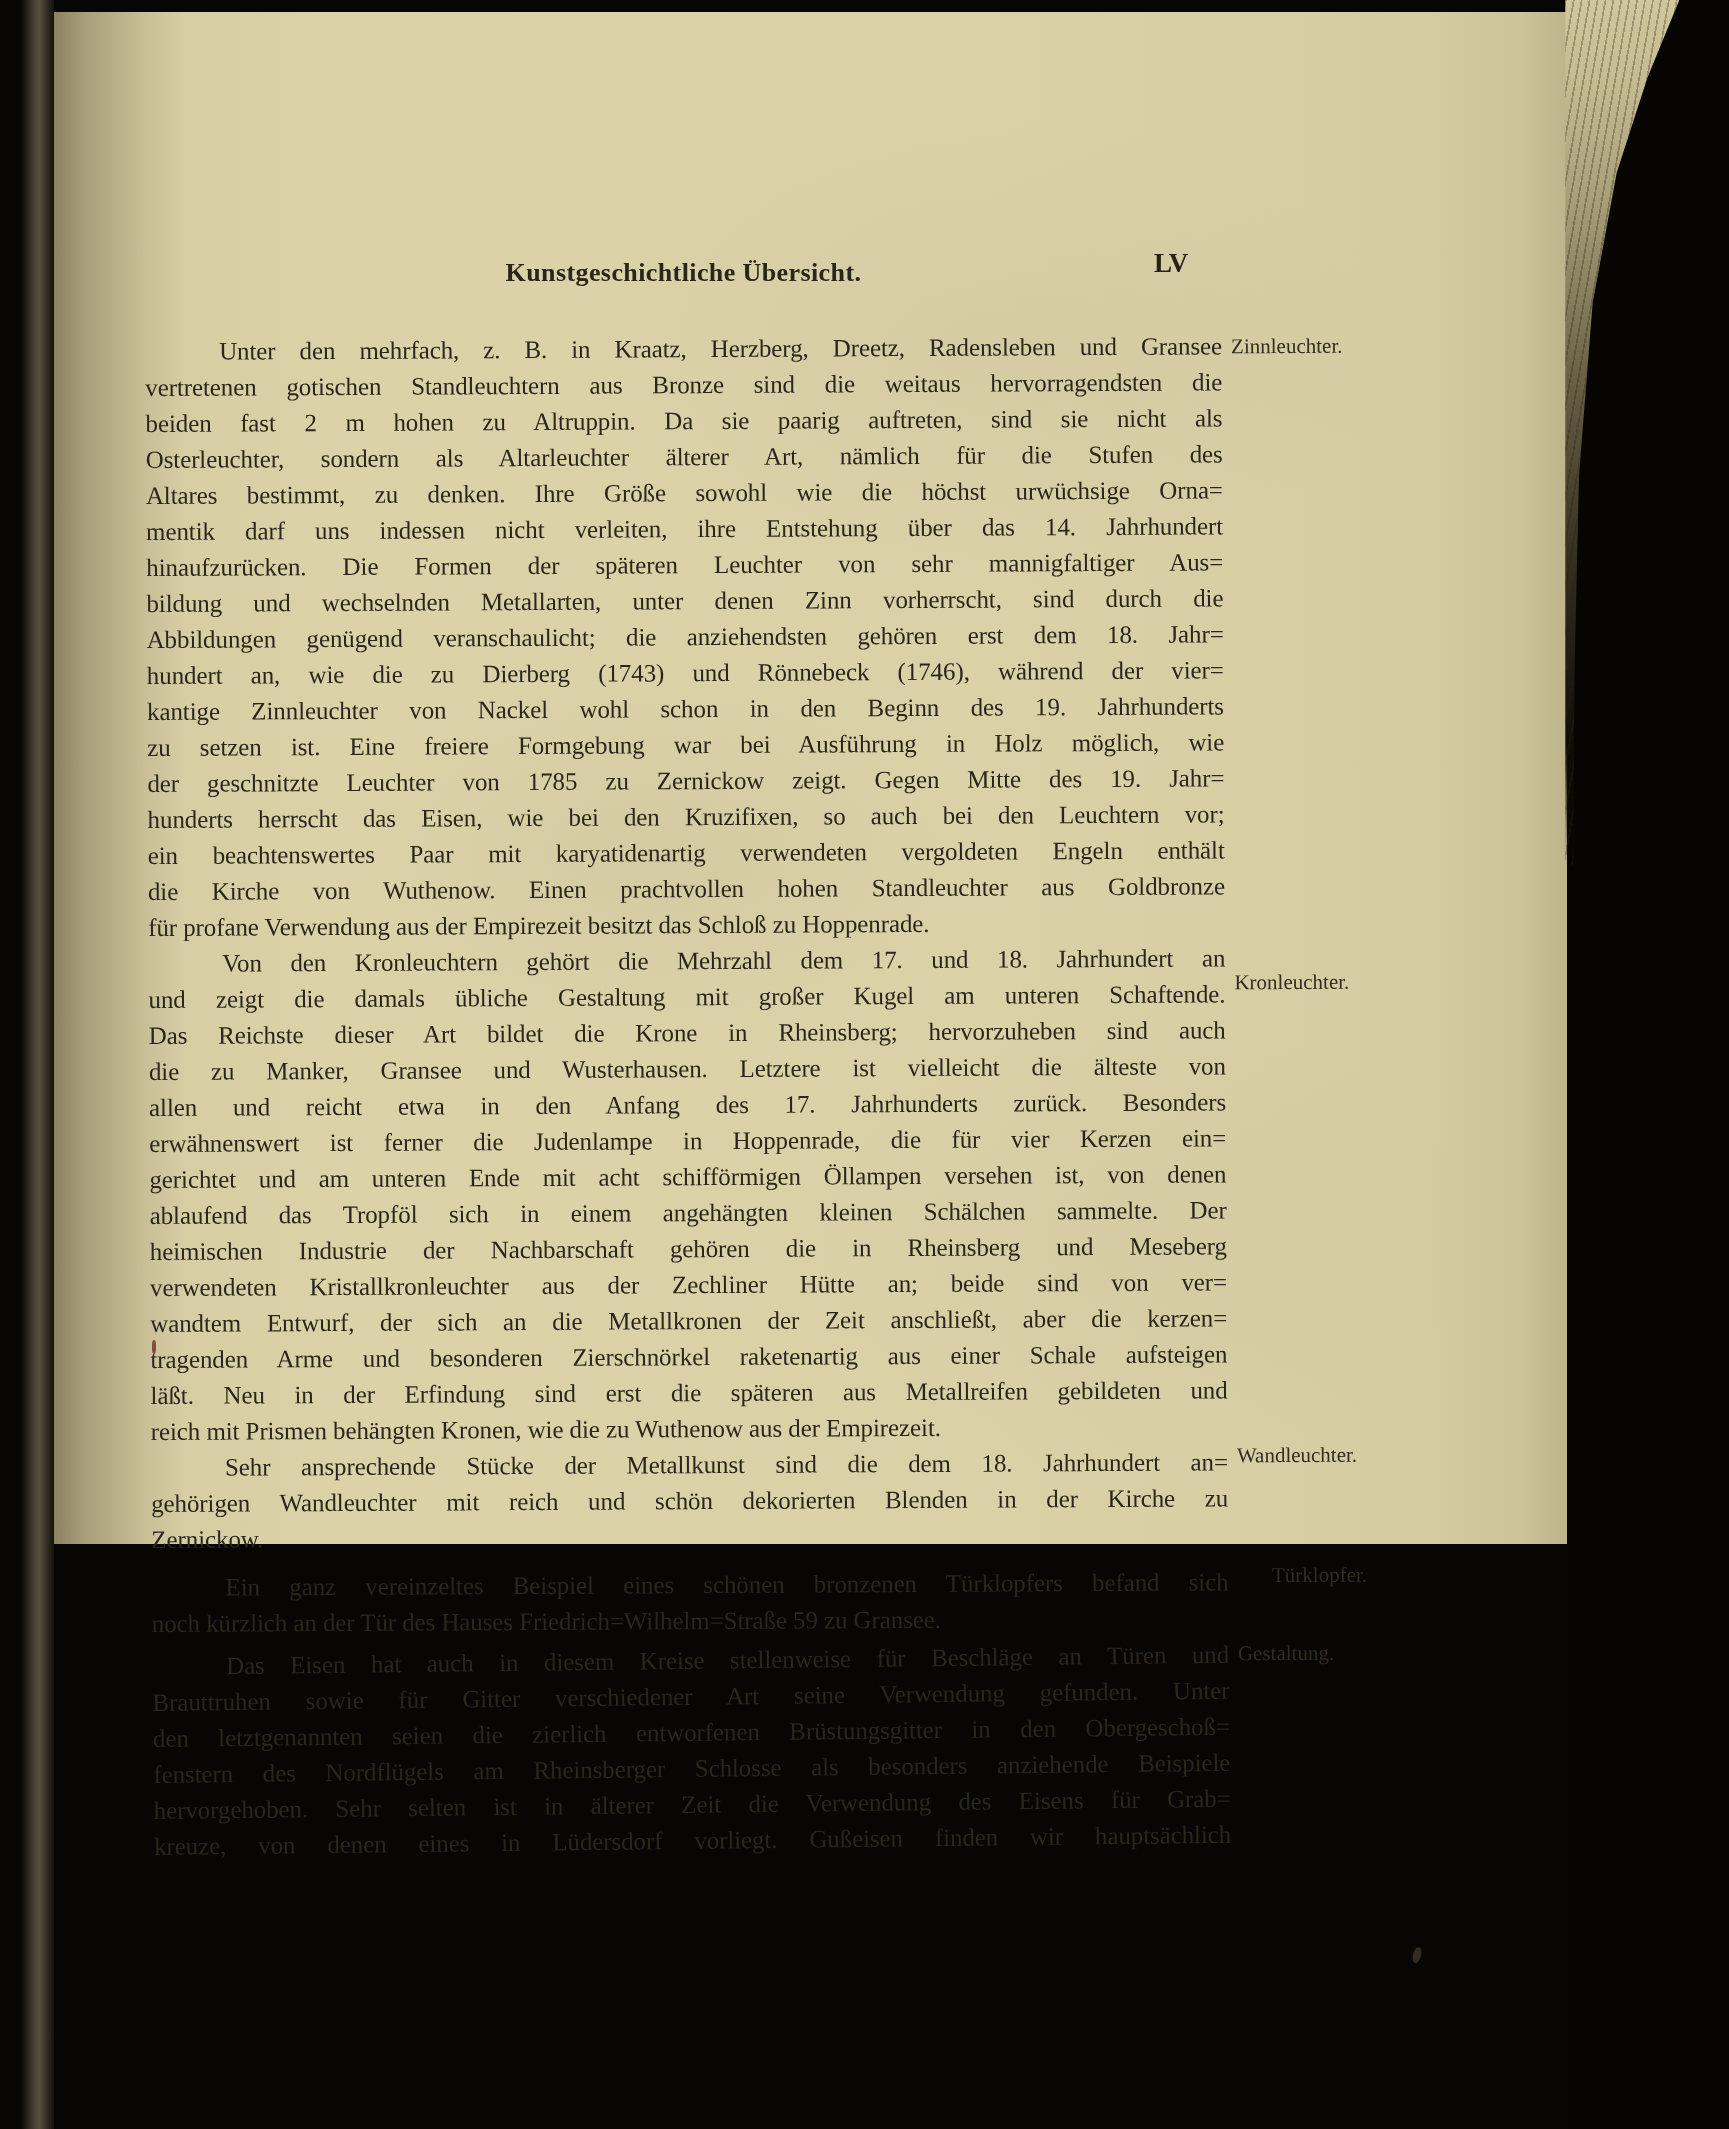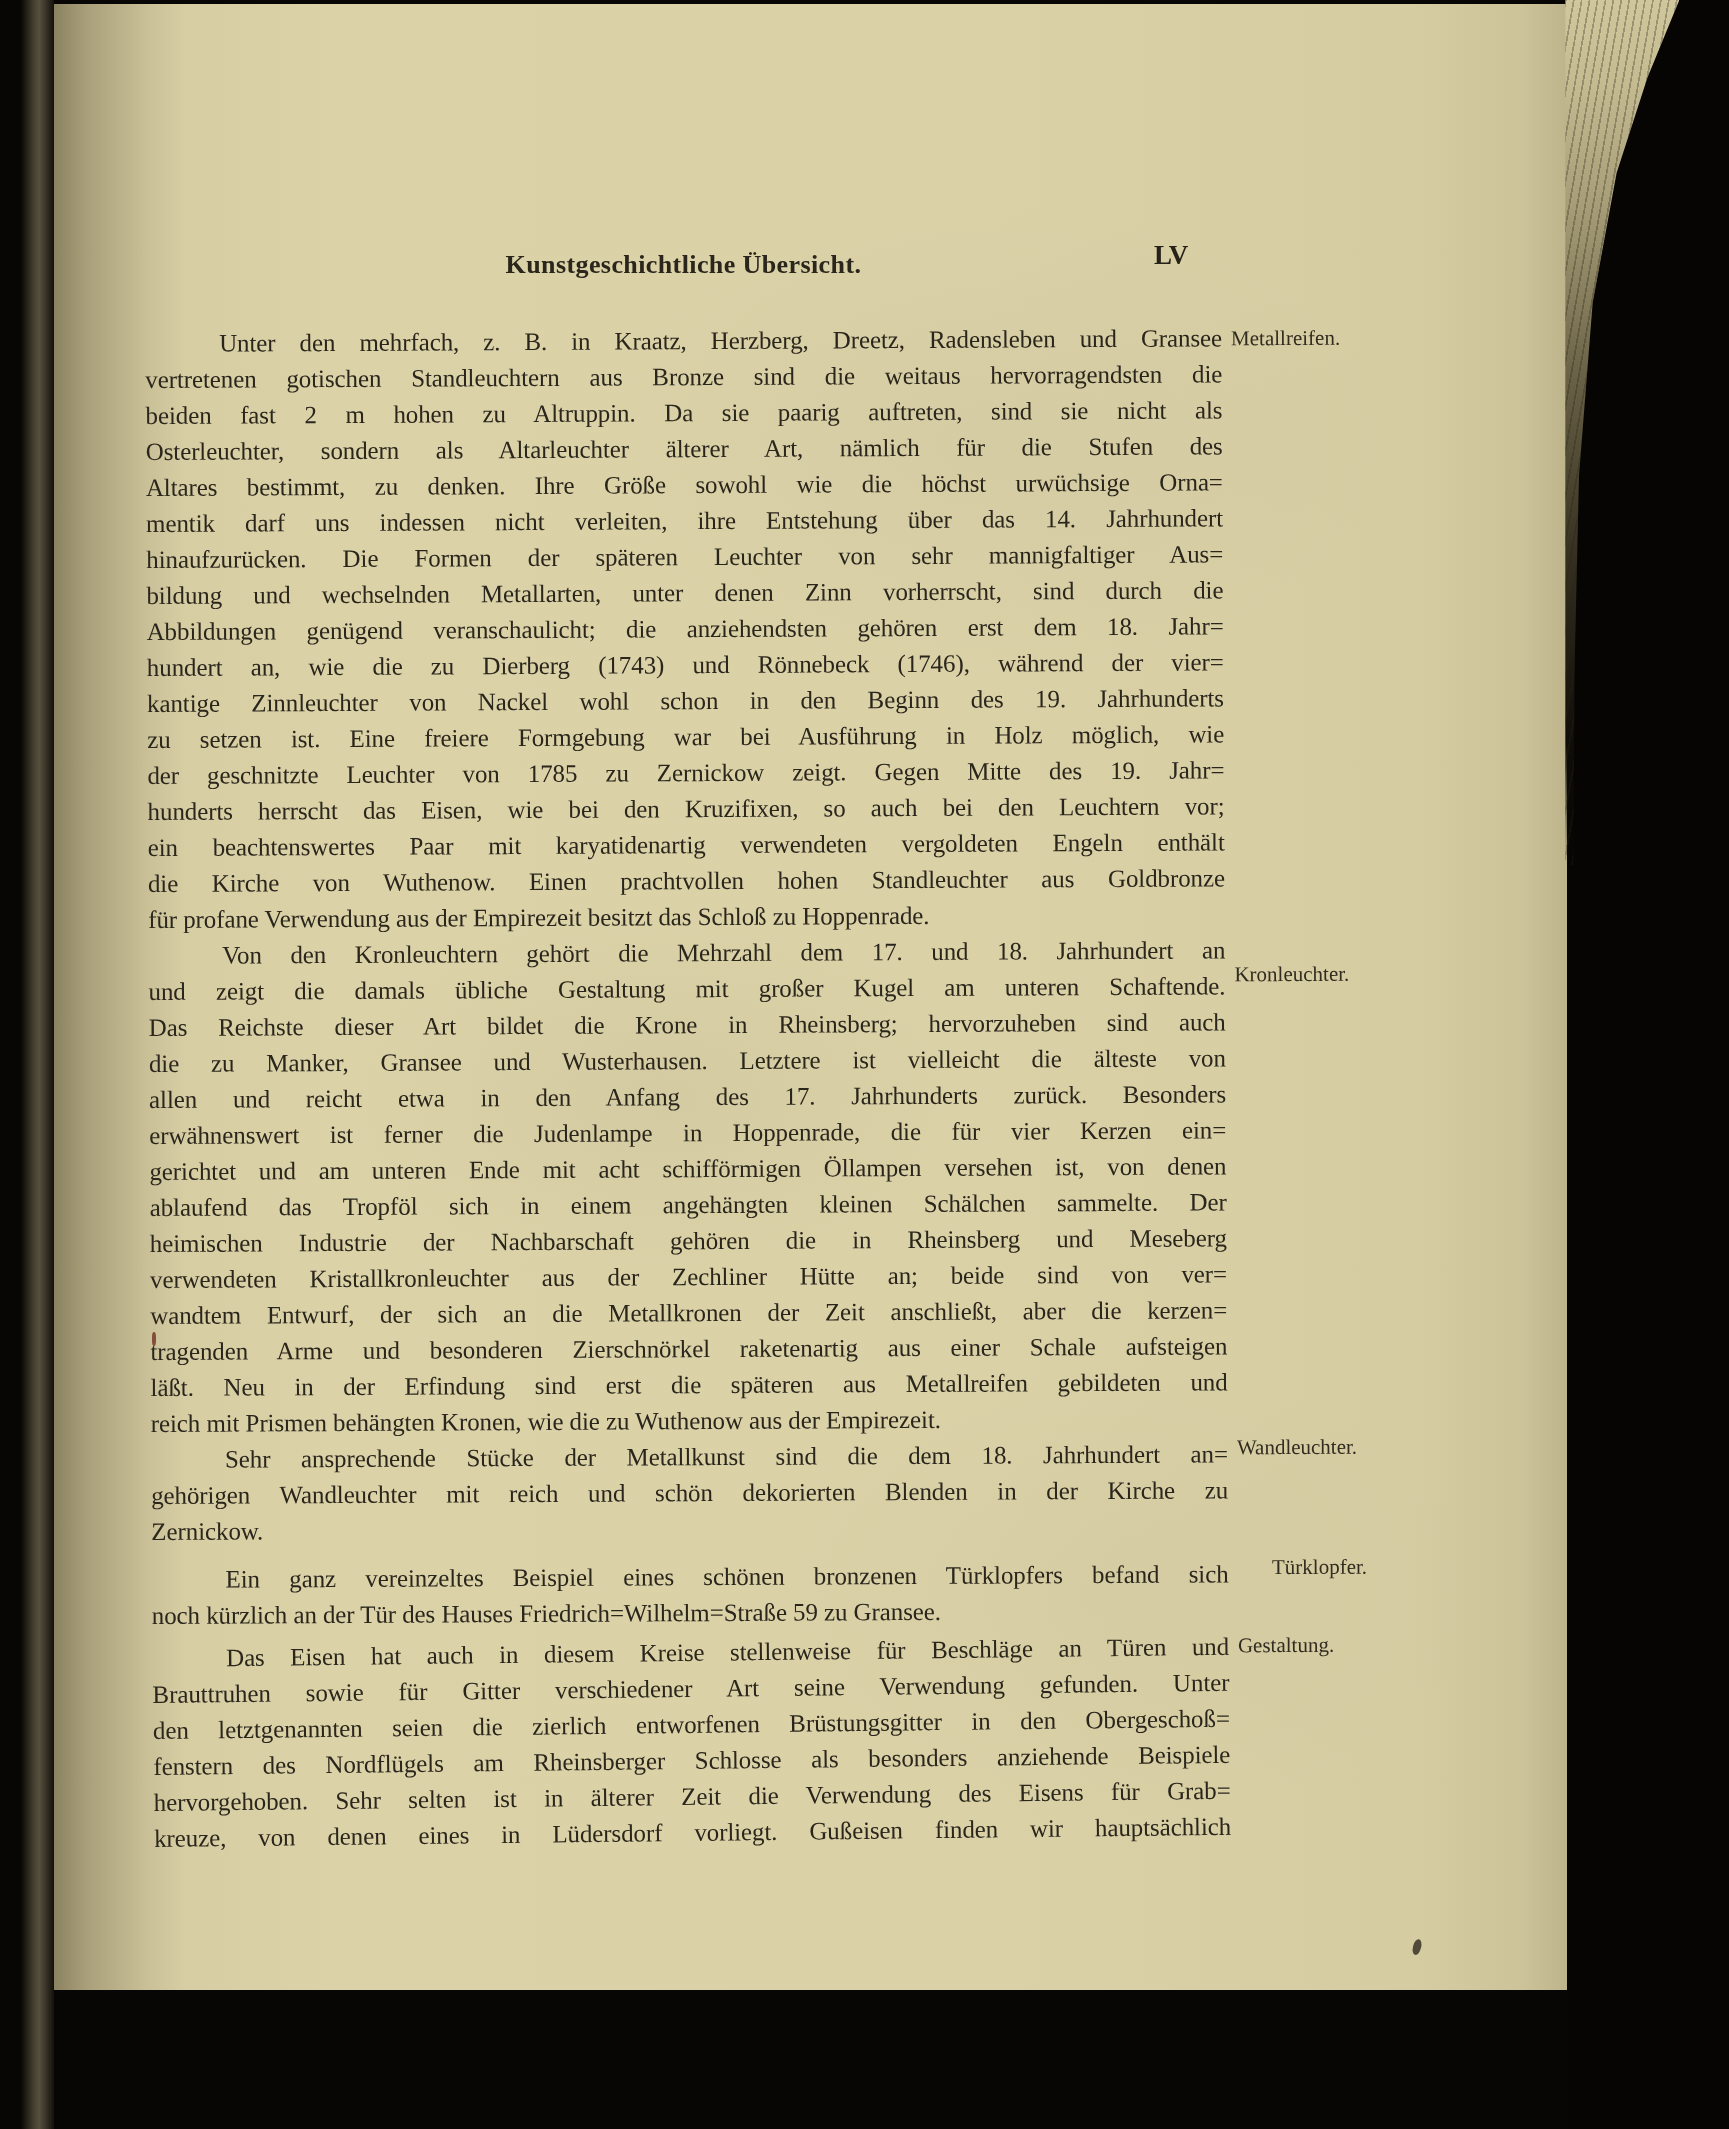--- a/index.html
+++ b/index.html
@@ -18,21 +18,21 @@
   .scan{position:absolute;inset:0;background:var(--bg);}
 
   
   .spine{
     position:absolute;left:21px;top:0;width:33px;height:100%;
     background:linear-gradient(to right,#0a0805 0,#3f3a2c 35%,#55503e 55%,#2a261c 85%,#14110b 100%);
   }
 
   
   .page{
-    position:absolute;left:54px;top:4px;width:1513px;height:1986px;
+    position:absolute;left:54px;top:12px;width:1513px;height:1532px;
     background:
       radial-gradient(ellipse 605px 363px at 62% 22%, rgba(200,192,155,.30), rgba(0,0,0,0) 65%),
       radial-gradient(ellipse 432px 259px at 40% 55%, rgba(186,178,140,.22), rgba(0,0,0,0) 70%),
       radial-gradient(ellipse 519px 329px at 70% 80%, rgba(196,188,150,.18), rgba(0,0,0,0) 70%),
       linear-gradient(to right,#aaa17b 0,#c6bd93 33px,#d5cca2 91px,#dbd2a8 277px,#dad1a7 62%,#d5cca2 90%,#ccc399 97%,#bdb48b 100%);
   }
   .page::after{ 
     content:"";position:absolute;left:0;top:0;width:130px;height:100%;
     background:linear-gradient(to right,rgba(60,50,30,.28),rgba(60,50,30,0));
     pointer-events:none;
@@ -129,21 +129,21 @@
           <div class="tline">Abbildungen genügend veranschaulicht; die anziehendsten gehören erst dem 18. Jahr=</div>
           <div class="tline">hundert an, wie die zu Dierberg (1743) und Rönnebeck (1746), während der vier=</div>
           <div class="tline">kantige Zinnleuchter von Nackel wohl schon in den Beginn des 19. Jahrhunderts</div>
           <div class="tline">zu setzen ist. Eine freiere Formgebung war bei Ausführung in Holz möglich, wie</div>
           <div class="tline">der geschnitzte Leuchter von 1785 zu Zernickow zeigt. Gegen Mitte des 19. Jahr=</div>
           <div class="tline">hunderts herrscht das Eisen, wie bei den Kruzifixen, so auch bei den Leuchtern vor;</div>
           <div class="tline">ein beachtenswertes Paar mit karyatidenartig verwendeten vergoldeten Engeln enthält</div>
           <div class="tline">die Kirche von Wuthenow. Einen prachtvollen hohen Standleuchter aus Goldbronze</div>
           <div class="tline last">für profane Verwendung aus der Empirezeit besitzt das Schloß zu Hoppenrade.</div>
         </div>
-        <div class="margin-note" style="top: 0px;">Metallreifen.</div>
+        <div class="margin-note" style="top: 0px;">Zinnleuchter.</div>
         <div class="para para-1">
           <div class="tline indent">Von den Kronleuchtern gehört die Mehrzahl dem 17. und 18. Jahrhundert an</div>
           <div class="tline">und zeigt die damals übliche Gestaltung mit großer Kugel am unteren Schaftende.</div>
           <div class="tline">Das Reichste dieser Art bildet die Krone in Rheinsberg; hervorzuheben sind auch</div>
           <div class="tline">die zu Manker, Gransee und Wusterhausen. Letztere ist vielleicht die älteste von</div>
           <div class="tline">allen und reicht etwa in den Anfang des 17. Jahrhunderts zurück. Besonders</div>
           <div class="tline">erwähnenswert ist ferner die Judenlampe in Hoppenrade, die für vier Kerzen ein=</div>
           <div class="tline">gerichtet und am unteren Ende mit acht schifförmigen Öllampen versehen ist, von denen</div>
           <div class="tline">ablaufend das Tropföl sich in einem angehängten kleinen Schälchen sammelte. Der</div>
           <div class="tline">heimischen Industrie der Nachbarschaft gehören die in Rheinsberg und Meseberg</div>

